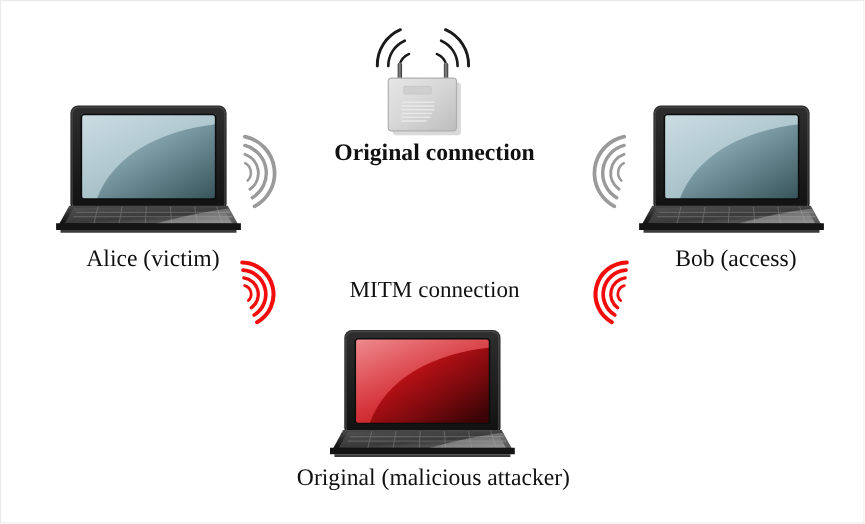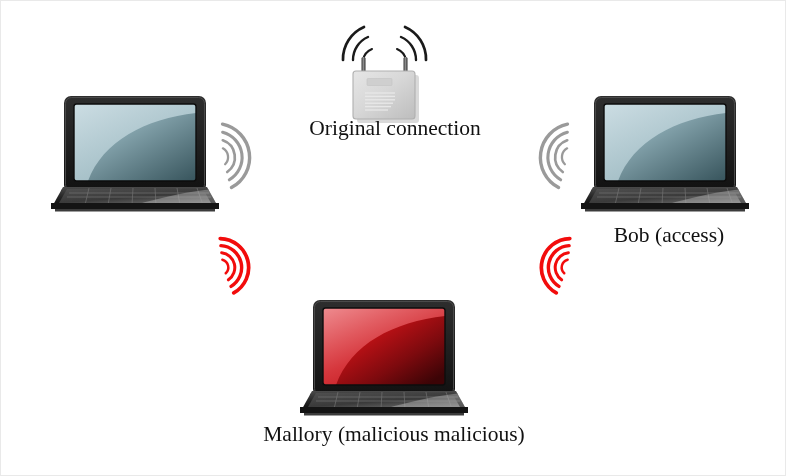--- a/index.html
+++ b/index.html
@@ -304,23 +304,25 @@
     <svg width="62" height="62" viewBox="0 0 62 62">
       <g fill="none" stroke="#f20c0c" stroke-linecap="round" transform="rotate(14 48 31)">
         <path d="M 50 24 A 8 8 0 0 0 50 38" stroke-width="2.5"></path>
         <path d="M 49 17 A 15 15 0 0 0 49 45" stroke-width="3.0"></path>
         <path d="M 48 10 A 22 22 0 0 0 48 52" stroke-width="3.4"></path>
         <path d="M 47 3  A 29 29 0 0 0 47 59" stroke-width="3.7"></path>
       </g>
     </svg>
   </div>
 
-  <div class="caption caption-lg" style="left:286px; top:114px; width:216px;">
+  <div class="caption caption-lg" style="left:286px; top:124px; width:216px;font-weight:bold;">
     <div>Original connection</div>
   </div>
 
-
+  <div class="caption caption-md" style="left:283px; top:250px; width:222px;">MITM connection</div>
+
+  <div class="caption caption-lg" style="left:38px; top:221px; width:200px;">Alice (victim)</div>
 
   <div class="caption caption-lg" style="left:568px; top:221px; width:200px;">Bob (access)</div>
 
-  <div class="caption caption-lg" style="left:213px; top:420px; width:360px;">Mallory (malicious malicious)</div>
+  <div class="caption caption-lg" style="left:213px; top:420px; width:360px;">Original (malicious attacker)</div>
 
 </div>
 
 </body></html>

